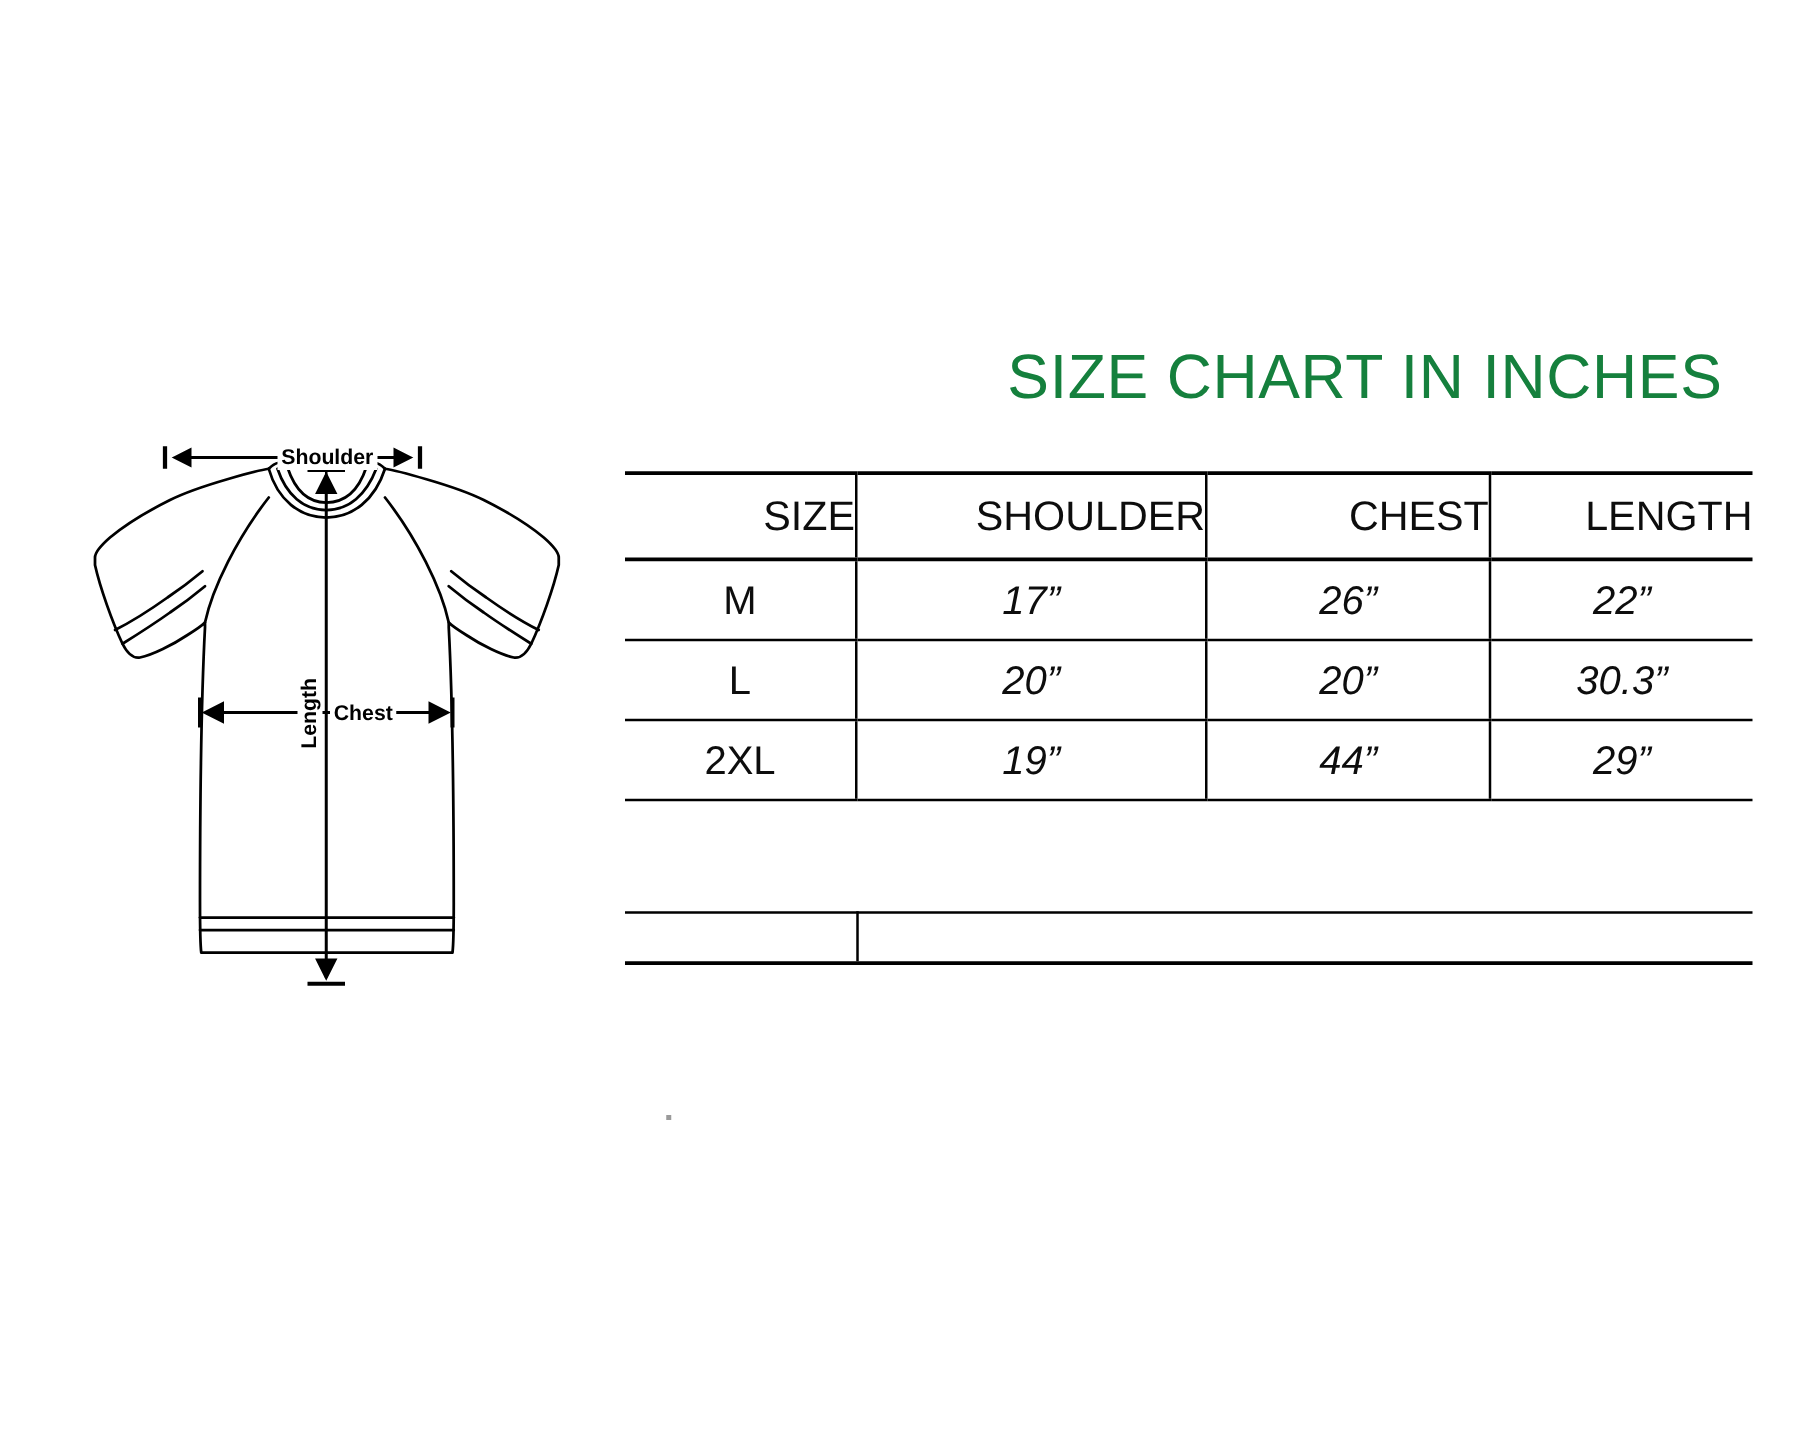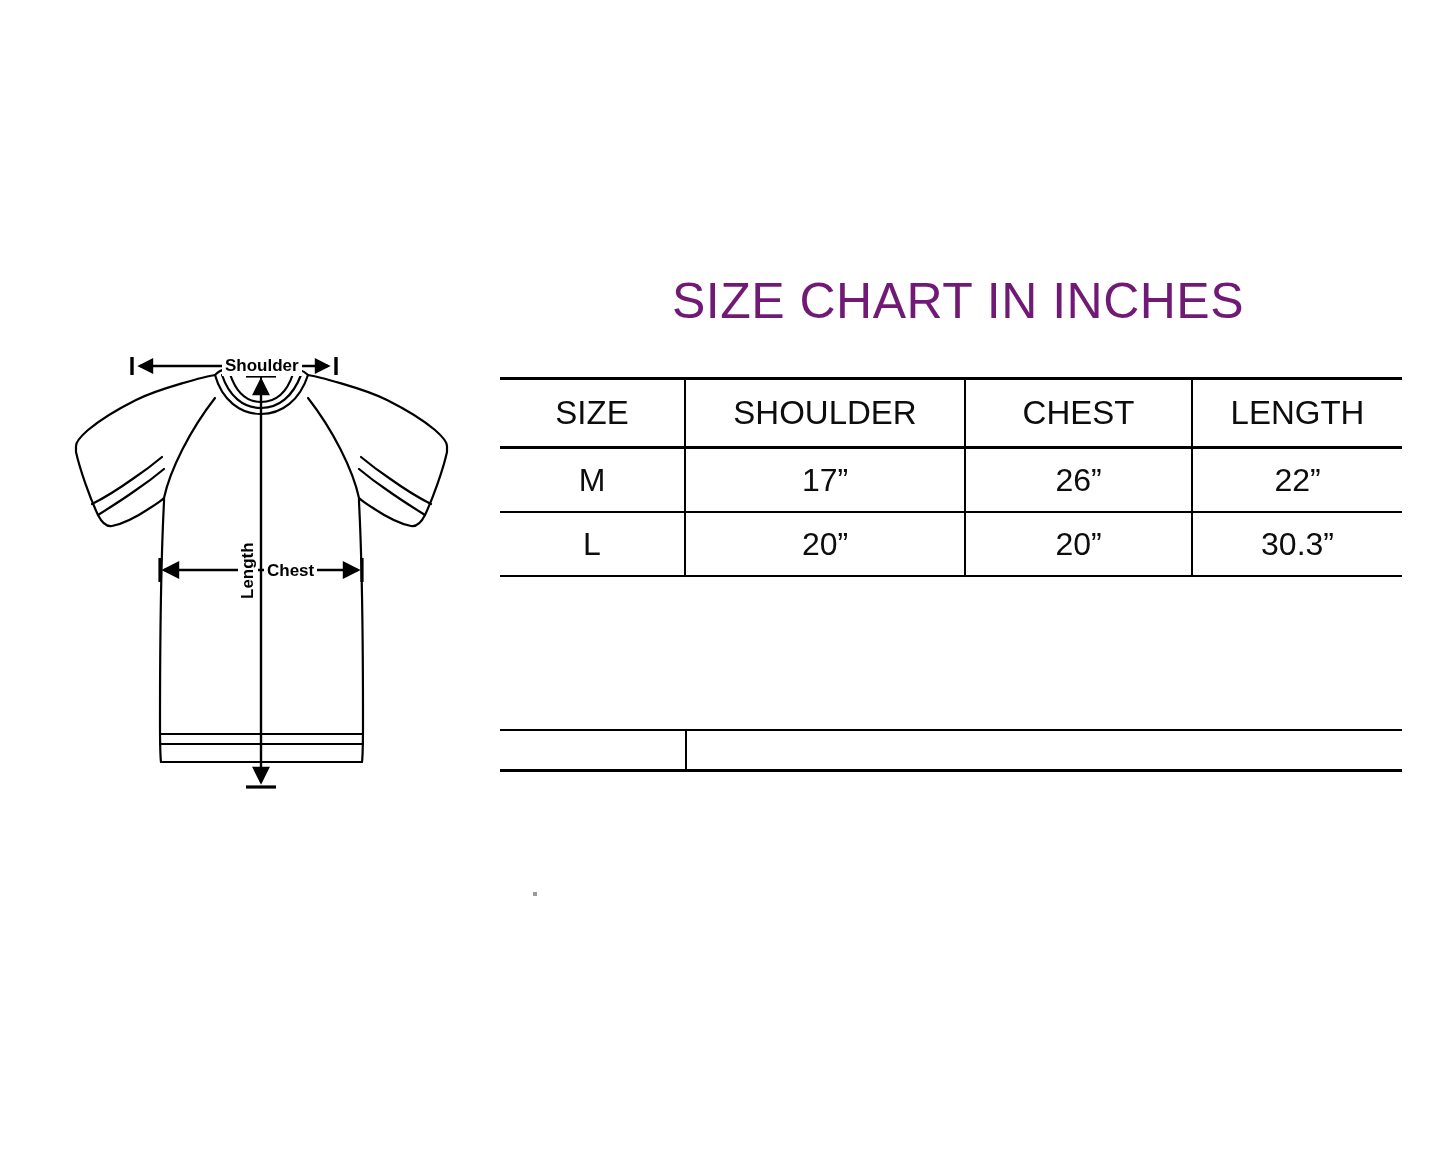--- a/index.html
+++ b/index.html
@@ -65,26 +65,26 @@
     top: 272px;
     width: 910px;
     height: 520px;
   }
 
   #chart-title {
     position: absolute;
     left: 38px;
     top: 0px;
     width: 840px;
-    text-align: center;
+    text-align: right;
     font-family: "Liberation Sans", sans-serif;
     font-size: 50px;
     font-weight: normal;
     letter-spacing: 0.5px;
-    color: #701a75;
+    color: #15803d;
     white-space: nowrap;
   }
 
   table.size-table {
     position: absolute;
     left: 0;
     top: 105px;
     width: 902px;
     border-collapse: collapse;
     table-layout: fixed;
@@ -102,31 +102,33 @@
     font-family: "Liberation Sans", sans-serif;
     color: #0d0d0d;
   }
 
   table.size-table thead th {
     font-size: 33px;
     font-weight: normal;
     height: 66px;
     border-top: 3px solid #000;
     border-bottom: 3px solid #000;
+    text-align: right;
   }
 
   table.size-table tbody td {
     font-size: 32px;
     height: 62px;
     border-bottom: 2px solid #000;
   }
   table.size-table tbody tr:first-child td {
     border-top: 0;
   }
   table.size-table tbody td.val {
+    font-style: italic;
   }
 
   
   table.size-table th.vr,
   table.size-table td.vr {
     border-left: 2px solid #000;
   }
 
   
   #bottom-rule-1 {
@@ -279,20 +281,26 @@
           <td class="val vr">17”</td>
           <td class="val vr">26”</td>
           <td class="val vr">22”</td>
         </tr>
         <tr>
           <td>L</td>
           <td class="val vr">20”</td>
           <td class="val vr">20”</td>
           <td class="val vr">30.3”</td>
         </tr>
+        <tr>
+          <td>2XL</td>
+          <td class="val vr">19”</td>
+          <td class="val vr">44”</td>
+          <td class="val vr">29”</td>
+        </tr>
       </tbody>
     </table>
 
     <div id="bottom-rule-1"></div>
     <div id="bottom-tick"></div>
     <div id="bottom-rule-2"></div>
   </div>
 
   <div id="speck"></div>
 </div>

